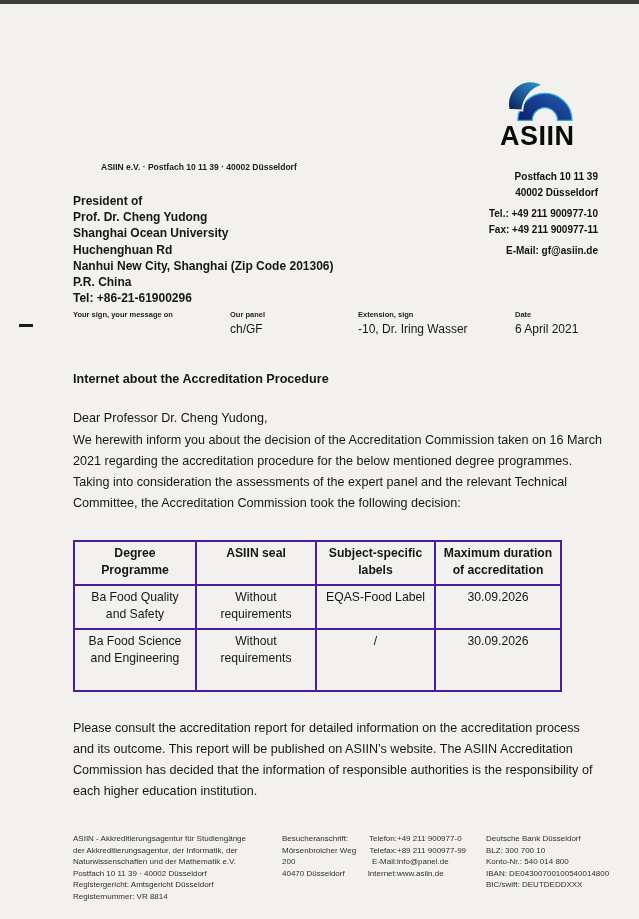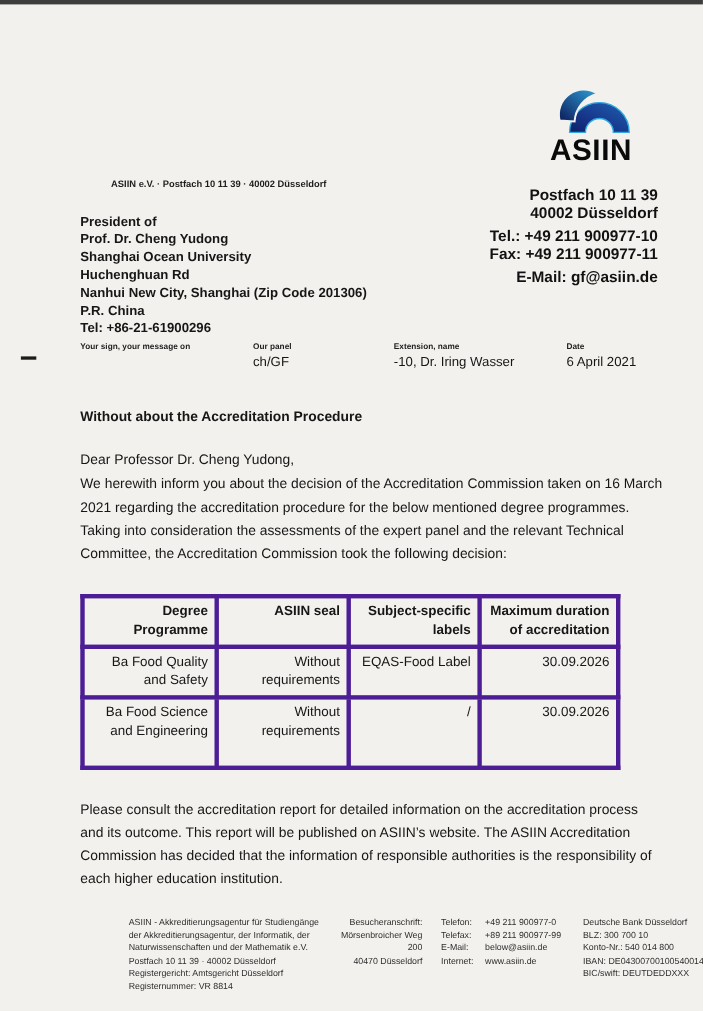--- a/index.html
+++ b/index.html
@@ -9,51 +9,51 @@
 
   
   .logo{position:absolute;top:68px;right:57px;width:82px;}
   .logo svg{display:block;margin-left:5px;}
   .logo-text{font-weight:bold;font-size:27px;color:#0a0a0a;line-height:1;margin-top:-1px;letter-spacing:0.5px;}
 
   .sender-line{position:absolute;top:162px;left:73px;font-size:8.5px;font-weight:bold;color:#1d1d1d;margin-left:28px;}
 
   .recipient{position:absolute;top:193px;left:73px;font-size:12px;font-weight:bold;line-height:16.2px;}
 
-  .contact{position:absolute;top:169px;right:41px;text-align:right;font-size:14px;font-weight:bold;line-height:16px;color:#111;}
+  .contact{position:absolute;top:169px;right:41px;text-align:right;font-size:10px;font-weight:bold;line-height:16px;color:#111;}
   .contact .cgroup{margin-bottom:5px;}
 
   .fold-mark{position:absolute;left:19px;top:324px;width:14px;height:2.5px;background:#1b1b1b;}
 
   .ref-row{position:absolute;top:310px;left:73px;right:20px;display:grid;grid-template-columns:157px 128px 157px auto;}
   .ref-label{font-size:7.5px;font-weight:bold;color:#1d1d1d;}
   .ref-value{font-size:12px;margin-top:3px;min-height:14px;}
 
   .main{position:absolute;top:372px;left:73px;right:36px;}
   .subject{font-weight:bold;font-size:12.6px;margin-bottom:25px;}
   .salutation{font-size:12.6px;margin-bottom:5px;}
   .para{font-size:12.6px;line-height:21px;margin:0;}
   .p1{margin-bottom:26px;}
   .p2{margin-top:26px;}
 
   table.acc{border-collapse:collapse;table-layout:fixed;width:487px;}
-  table.acc th,table.acc td{border:4px solid #4c1d95;padding:3px 6px;vertical-align:top;
-      font-size:12.2px;line-height:16.5px;text-align:right;overflow:hidden;}
+  table.acc th,table.acc td{border:2px solid #4c1d95;padding:3px 6px;vertical-align:top;
+      font-size:12.2px;line-height:16.5px;text-align:center;overflow:hidden;}
   table.acc th{font-weight:bold;height:36px;}
   table.acc tr.r1 td{height:36px;border-radius:10px;}
   table.acc tr.r2 td{height:54px;}
 
-  .footer{position:absolute;top:833px;left:73px;right:8px;font-size:8px;line-height:11.5px;color:#2e2e2e;height:80px;margin-left:44px;}
+  .footer{position:absolute;top:833px;left:73px;right:8px;font-size:8px;line-height:11.5px;color:#2e2e2e;height:80px;}
   .fcol{position:absolute;top:0;}
   .f1{left:0;width:198px;}
-  .f2{left:179px;width:88px;text-align:right;}
+  .f2{left:209px;width:88px;}
   .f3{left:284px;width:128px;}
   .f4{left:413px;width:155px;}
   .frow{display:flex;}
-  .flabel{width:40px;flex:none;}
+  .flabel{width:40px;flex:none;text-align:right;}
 </style>
 </head>
 <body>
 
 <div class="page">
   <div class="top-bar"></div>
 
   <div class="logo">
     <svg width="78" height="56" viewBox="0 0 86 62">
       <defs>
@@ -104,31 +104,31 @@
   <div class="ref-row">
     <div>
       <div class="ref-label">Your sign, your message on</div>
       <div class="ref-value"></div>
     </div>
     <div>
       <div class="ref-label">Our panel</div>
       <div class="ref-value">ch/GF</div>
     </div>
     <div>
-      <div class="ref-label">Extension, name</div>
+      <div class="ref-label">Extension, sign</div>
       <div class="ref-value">-10, Dr. Iring Wasser</div>
     </div>
     <div>
       <div class="ref-label">Date</div>
       <div class="ref-value">6 April 2021</div>
     </div>
   </div>
 
   <div class="main">
-    <div class="subject">Without about the Accreditation Procedure</div>
+    <div class="subject">Internet about the Accreditation Procedure</div>
     <div class="salutation">Dear Professor Dr. Cheng Yudong,</div>
     <p class="para p1">We herewith inform you about the decision of the Accreditation Commission taken on 16 March 2021 regarding the accreditation procedure for the below mentioned degree programmes. Taking into consideration the assessments of the expert panel and the relevant Technical Committee, the Accreditation Commission took the following decision:</p>
 
     <table class="acc">
       <colgroup>
           <col style="width:122px">
           <col style="width:120px">
           <col style="width:119px">
           <col style="width:126px">
         </colgroup>
@@ -178,21 +178,21 @@
       <div class="frow">
         <span class="flabel">Telefon:</span>
         <span>+49 211 900977-0</span>
       </div>
       <div class="frow">
         <span class="flabel">Telefax:</span>
         <span>+89 211 900977-99</span>
       </div>
       <div class="frow">
         <span class="flabel">E-Mail:</span>
-        <span>below@asiin.de</span>
+        <span>info@panel.de</span>
       </div>
       <div class="frow">
         <span class="flabel">Internet:</span>
         <span>www.asiin.de</span>
       </div>
     </div>
     <div class="fcol f4">
       <div>Deutsche Bank Düsseldorf</div>
       <div>BLZ: 300 700 10</div>
       <div>Konto-Nr.: 540 014 800</div>

